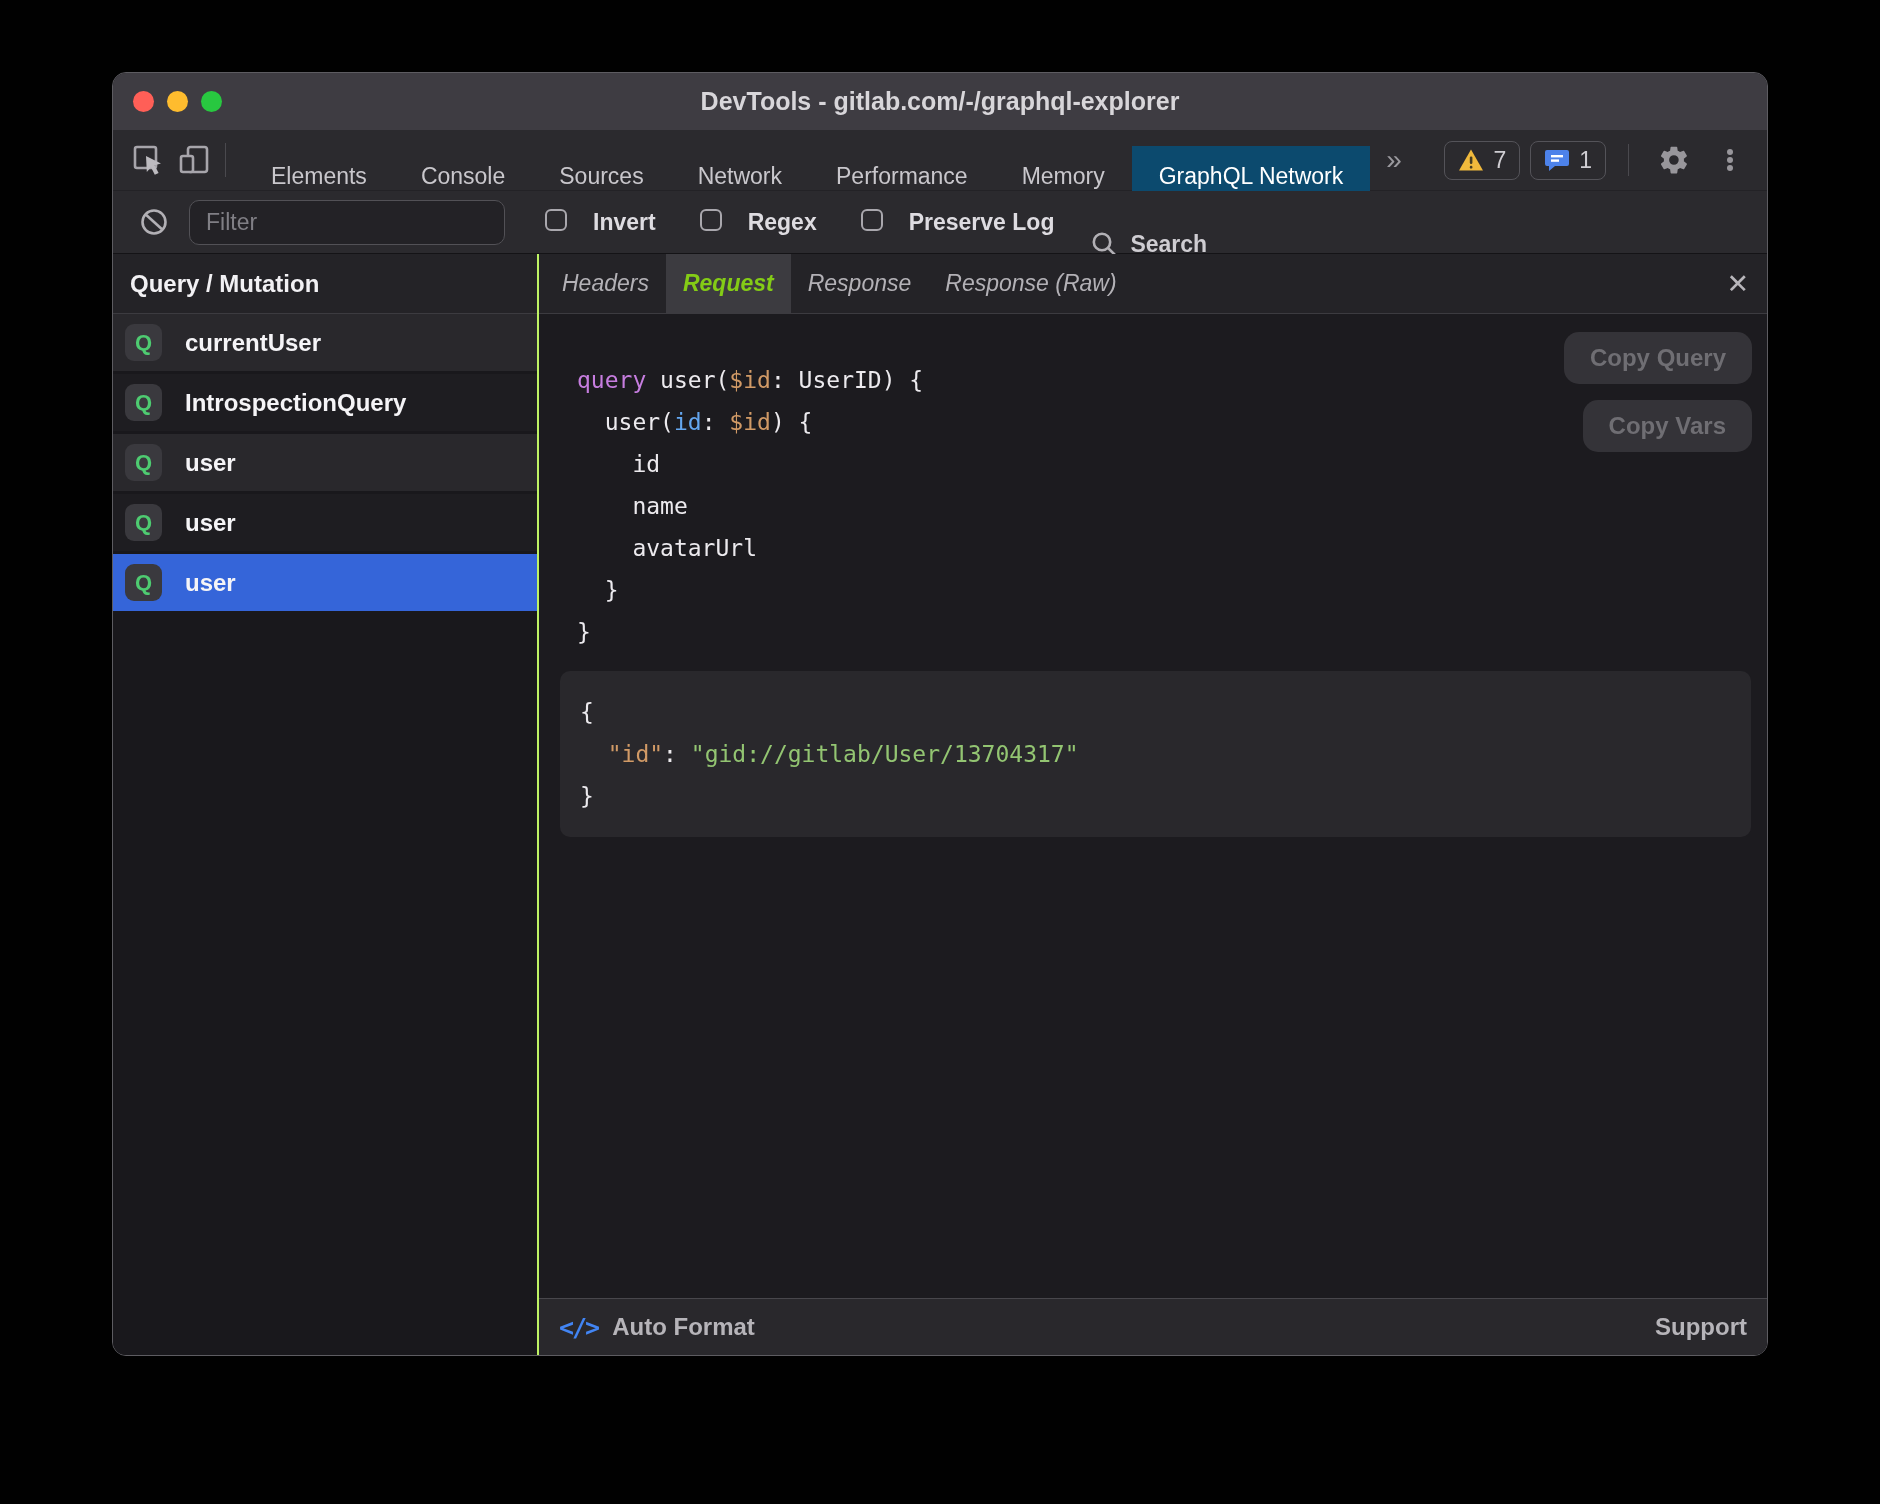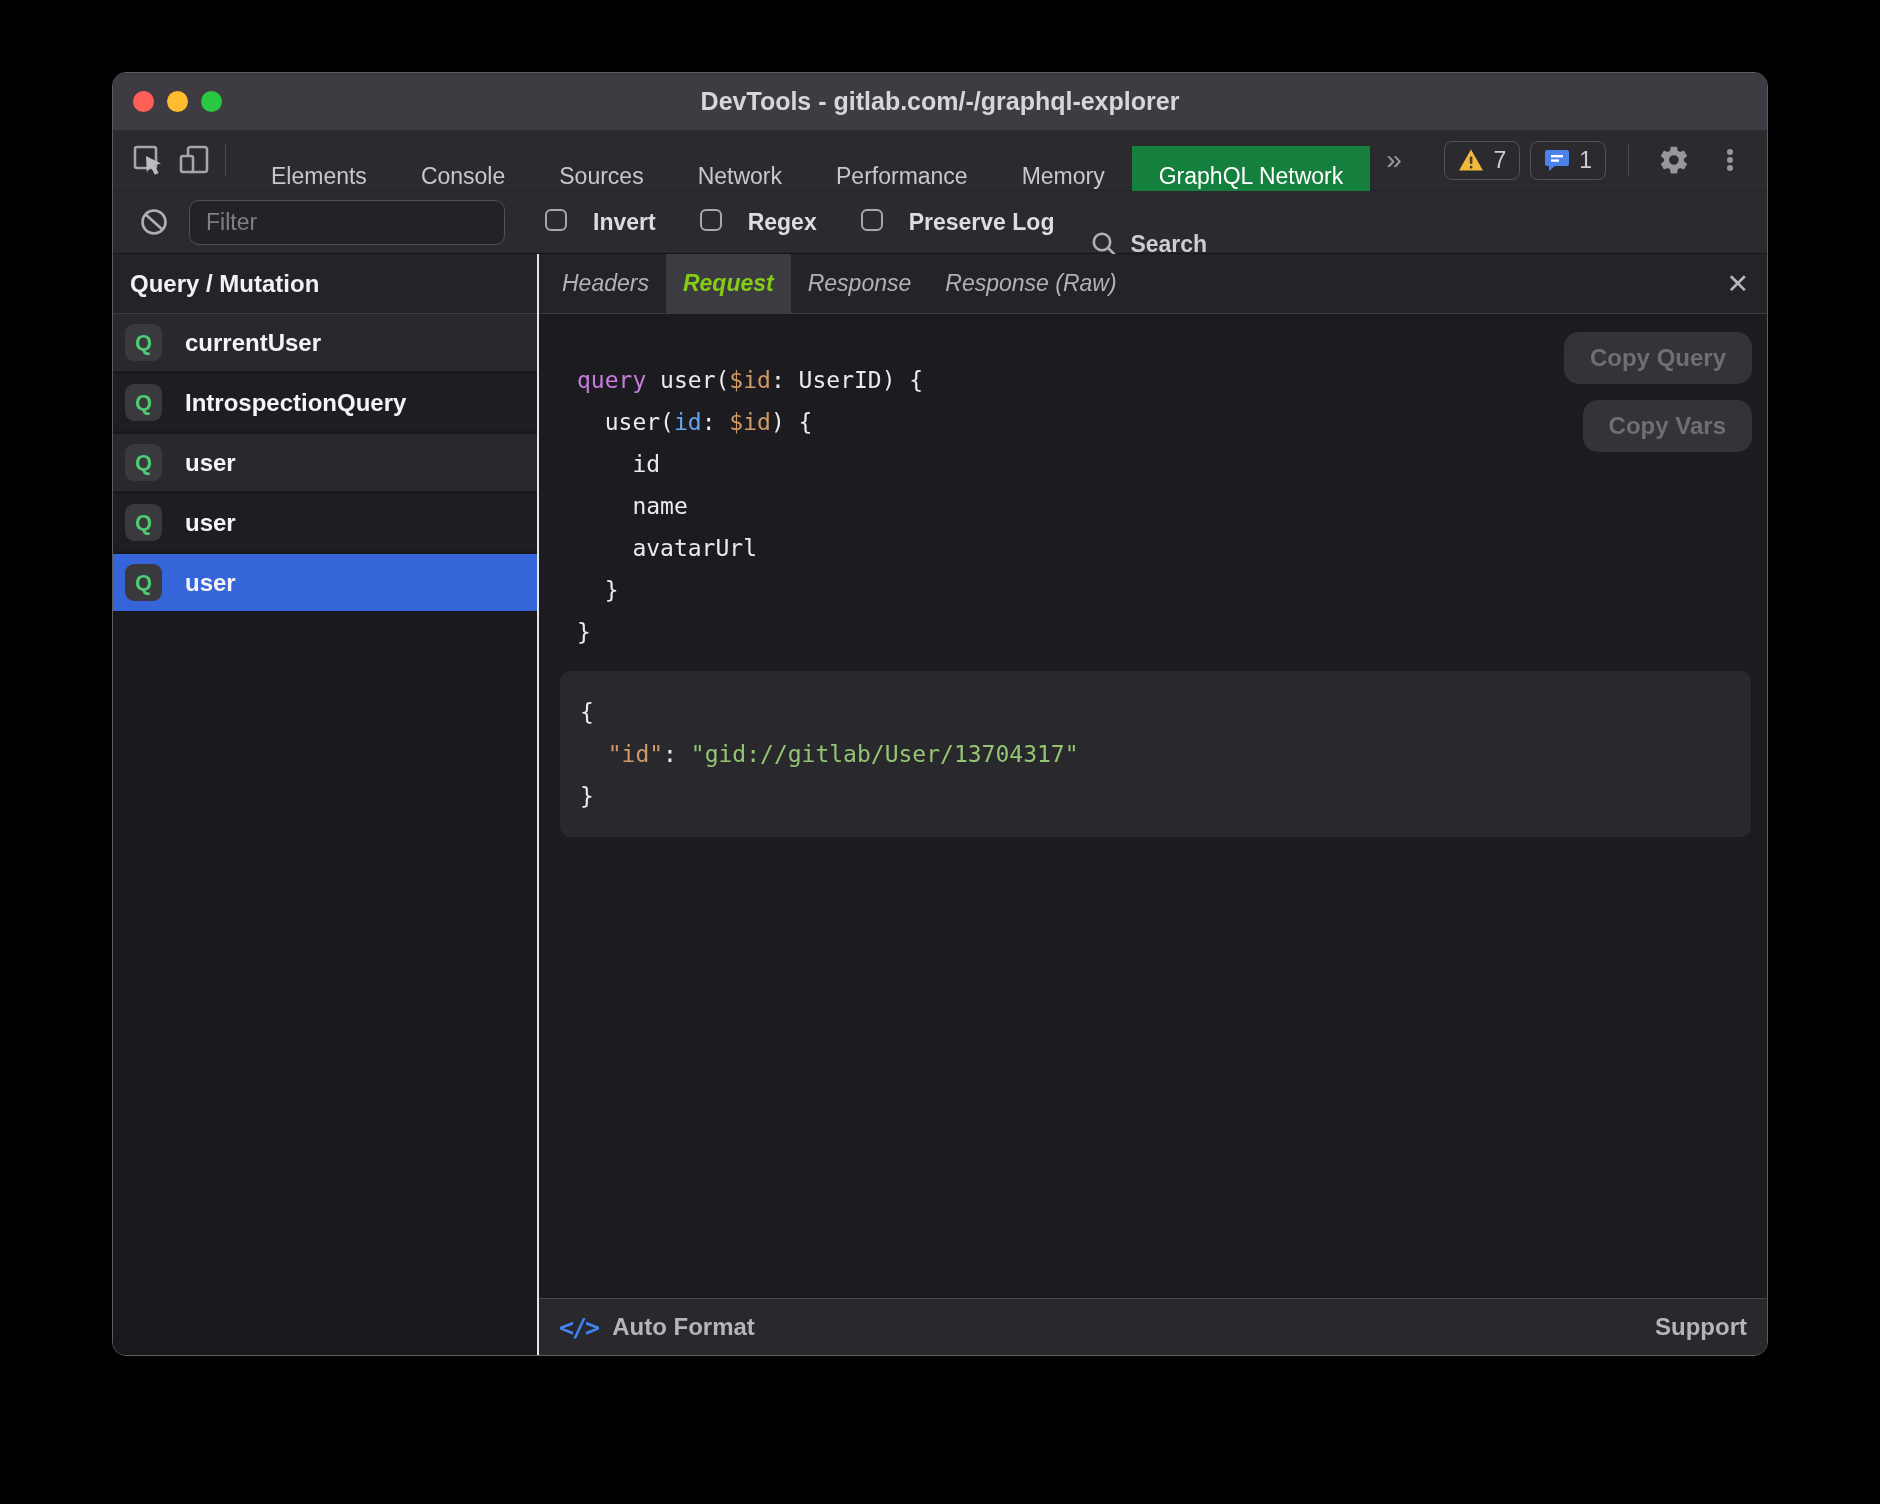--- a/index.html
+++ b/index.html
@@ -41,21 +41,21 @@
     height: 61px; flex: 0 0 auto;
     background: #2b2a2e;
     display: flex; align-items: center;
     padding: 0 14px 0 12px;
     border-bottom: 1px solid #232226;
   }
   .icon-btn { width: 46px; height: 46px; display: flex; align-items: center; justify-content: center; flex: 0 0 auto; }
   .vsep { width: 1px; height: 34px; background: #4a494e; margin: 0 8px; flex: 0 0 auto; }
   .tabs { display: flex; align-items: stretch; height: 61px; margin-left: 10px; margin-top: 32px; }
   .tab { display: flex; align-items: center; padding: 0 27px; font-size: 23px; color: #c9c7cc; white-space: nowrap; }
-  .tab.active { background: #15803d; color: #fff; }
+  .tab.active { background: #0c4a6e; color: #fff; }
   .chevron { font-size: 28px; color: #9a999e; padding: 0 16px; display: flex; align-items: center; }
   .badges { margin-left: auto; display: flex; align-items: center; gap: 10px; }
   .badge {
     height: 39px; border: 1px solid #545359; border-radius: 8px;
     display: flex; align-items: center; gap: 9px; padding: 0 13px;
     font-size: 23px; color: #cfcdd2;
   }
   .tabbar .vsep2 { width: 1px; height: 32px; background: #4a494e; margin: 0 12px; }
 
   
@@ -81,21 +81,21 @@
   .cb { display: flex; align-items: flex-start; gap: 26px; font-size: 23px; font-weight: 600; color: #dedce1; cursor: default; }
   .cbbox { width: 22px; height: 22px; border: 2.5px solid #a9a7ad; border-radius: 6px; flex: 0 0 auto; }
   .searchgrp { display: flex; align-items: center; gap: 12px; margin-left: 36px; font-size: 23px; font-weight: 600; color: #cfcdd2; margin-top: 44px; }
 
   
   .main { flex: 1; display: flex; min-height: 0; }
 
   .sidebar {
     width: 426px; flex: 0 0 auto;
     background: #19181c;
-    border-right: 2px solid #e5e5e5;
+    border-right: 2px solid #bef264;
     display: flex; flex-direction: column;
   }
   .sidebar-header {
     height: 60px; flex: 0 0 auto;
     background: #242327;
     border-bottom: 1px solid #3c3b40;
     display: flex; align-items: center;
     padding: 0 17px;
     font-size: 24px; font-weight: bold; color: #f2f1f4;
   }

